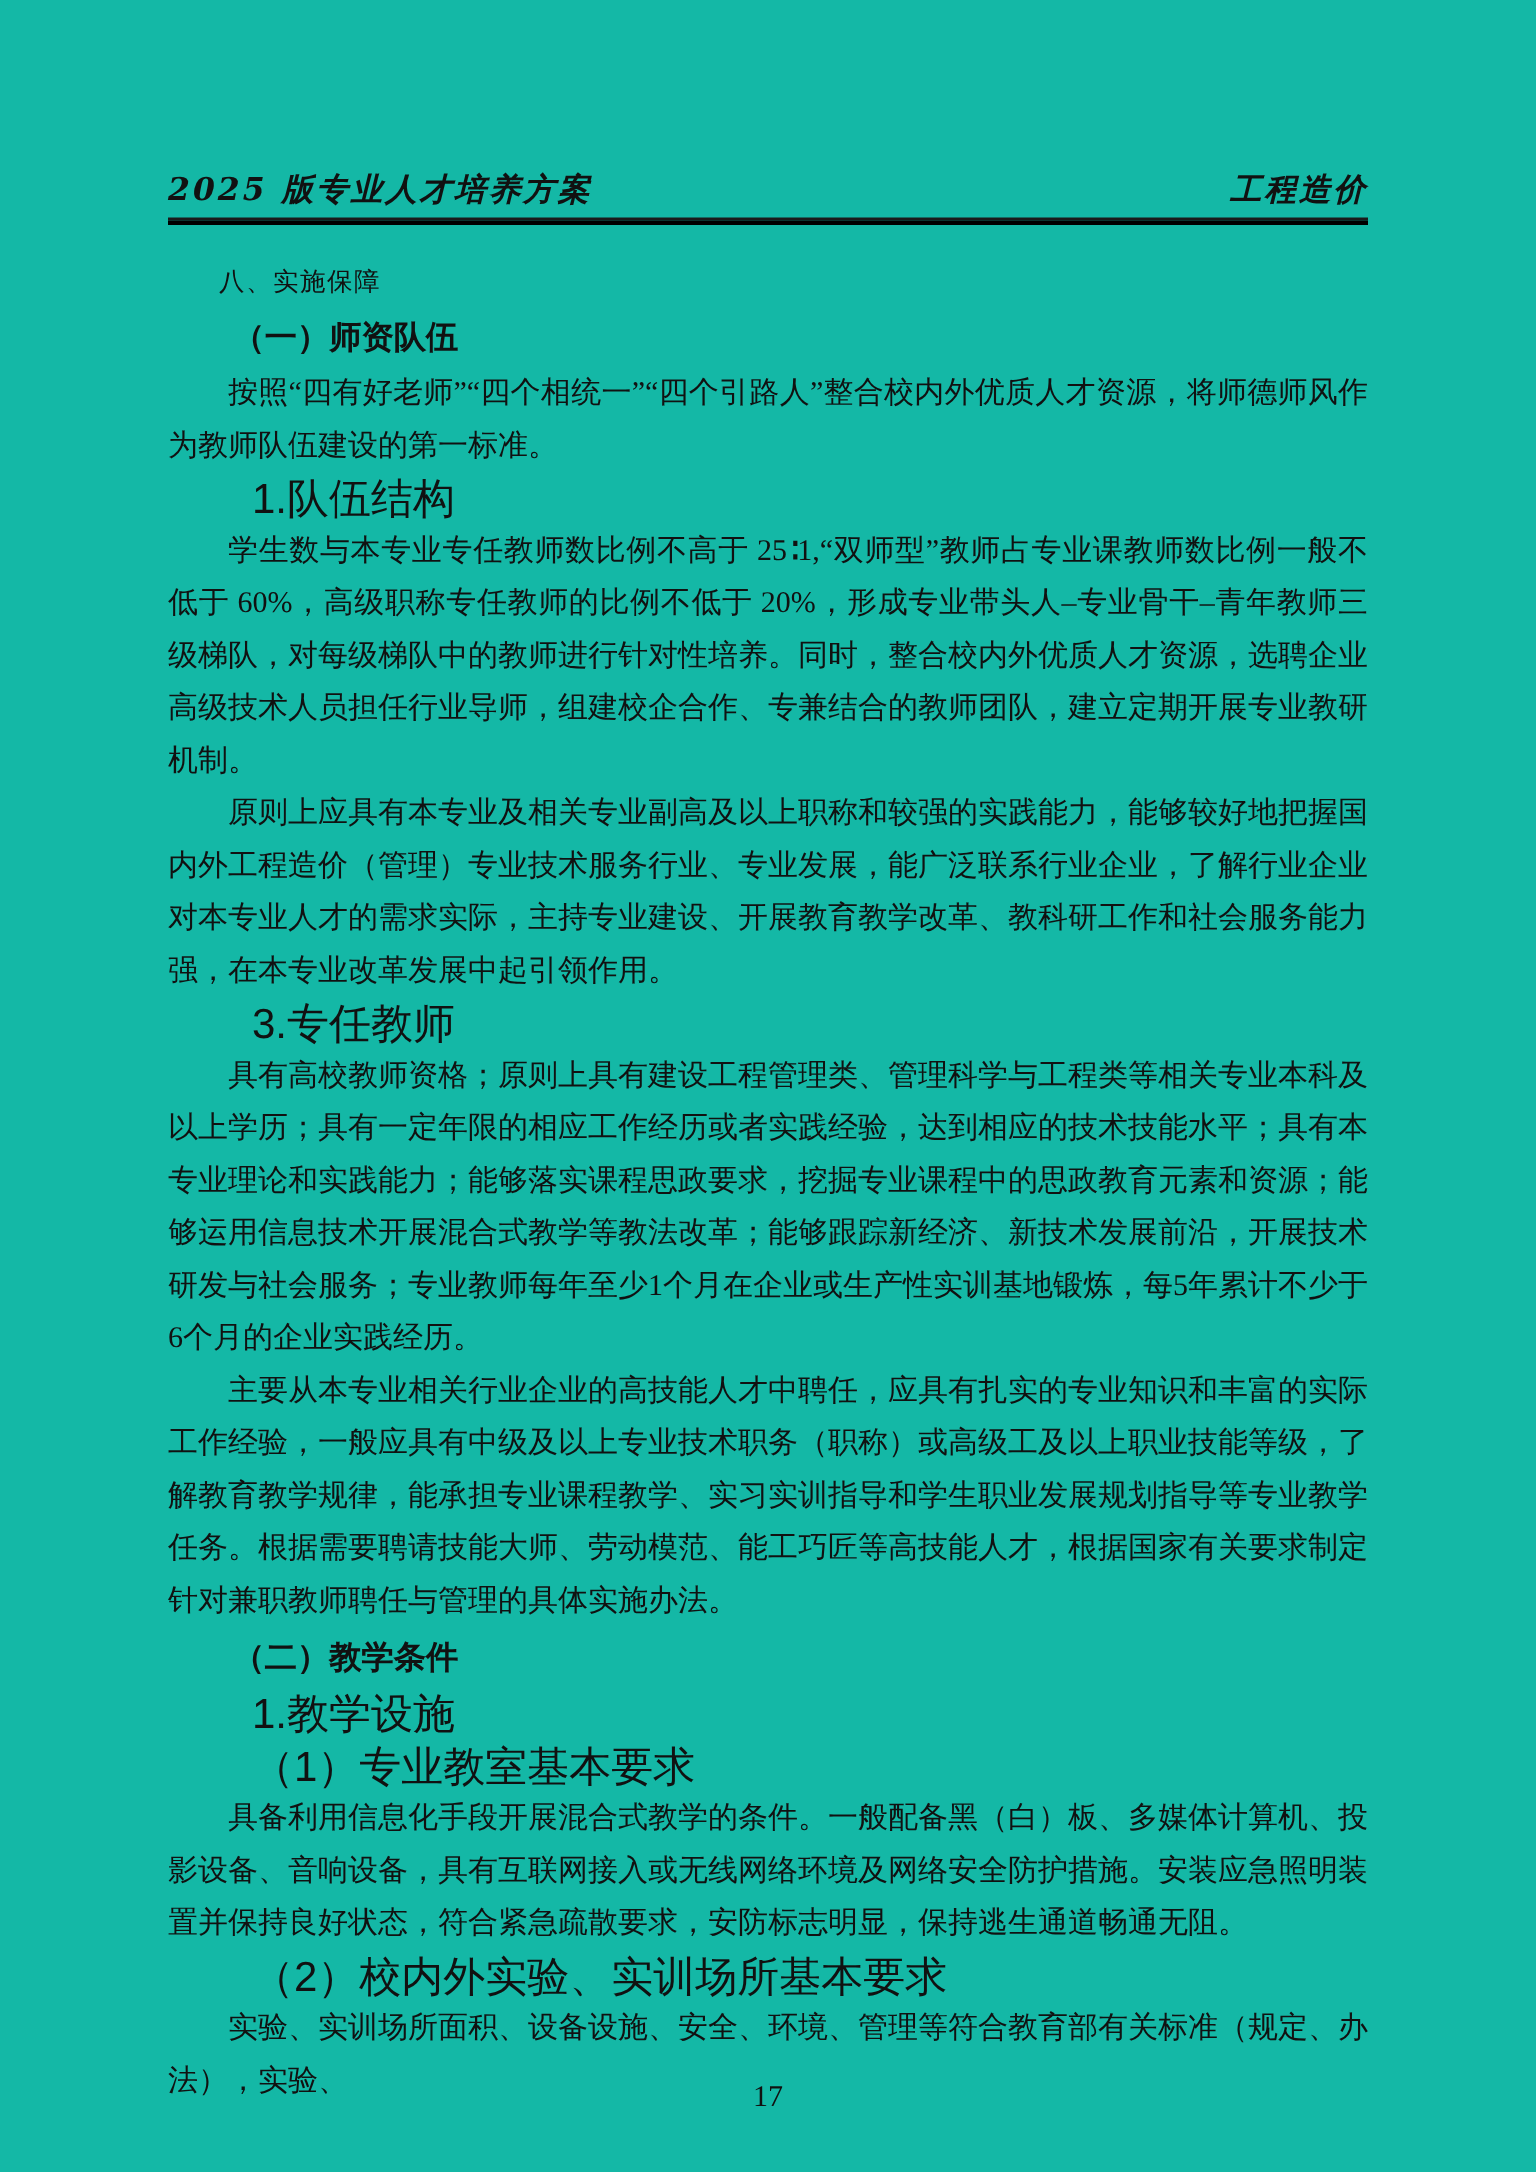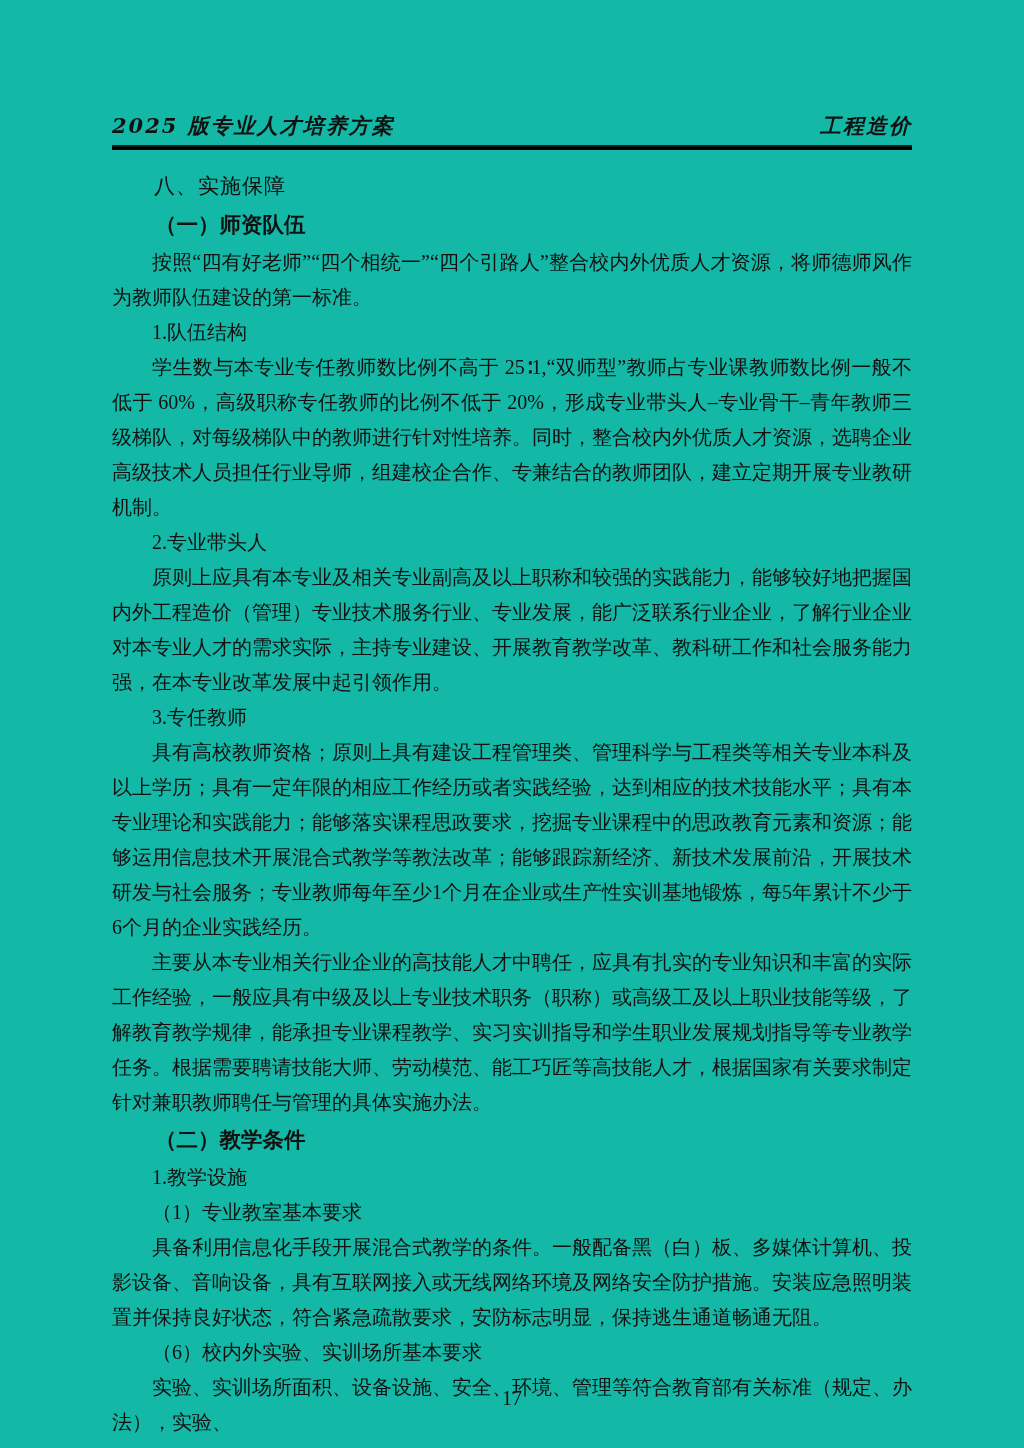--- a/index.html
+++ b/index.html
@@ -40,34 +40,34 @@
   
   .doc-body {
     font-size: 20px;
     line-height: 35px;
     text-align: justify;
   }
   .doc-body > div {
     text-indent: 2em;
   }
   .line-h1 {
-    font-family: Liberation Mono, monospace;
-    font-size: 21px;
+    font-family: Liberation Serif, serif;
+    font-size: 17px;
     letter-spacing: 1px;
     margin-bottom: 2px;
   }
   .line-h2 {
     font-family: "Liberation Sans", "DejaVu Sans", sans-serif;
     font-weight: bold;
     font-size: 21.5px;
     margin: 3px 0 2px 0;
   }
   .line-h3 {
-    font-family: Liberation Serif, serif;
-    font-size: 20px;
+    font-family: Liberation Sans, sans-serif;
+    font-size: 28px;
   }
   .line-p {
     font-family: "Liberation Serif", "DejaVu Serif", serif;
   }
   
   .page-footer {
     position: absolute;
     bottom: 38px;
     left: 0;
     width: 100%;
@@ -89,30 +89,29 @@
 
     <div class="header-rule"></div>
 
     <div class="doc-body">
 
     <div class="line-h1">八、实施保障</div>
         <div class="line-h2">（一）师资队伍</div>
         <div class="line-p">按照“四有好老师”“四个相统一”“四个引路人”整合校内外优质人才资源，将师德师风作为教师队伍建设的第一标准。</div>
         <div class="line-h3">1.队伍结构</div>
         <div class="line-p">学生数与本专业专任教师数比例不高于 25∶1,“双师型”教师占专业课教师数比例一般不低于 60%，高级职称专任教师的比例不低于 20%，形成专业带头人–专业骨干–青年教师三级梯队，对每级梯队中的教师进行针对性培养。同时，整合校内外优质人才资源，选聘企业高级技术人员担任行业导师，组建校企合作、专兼结合的教师团队，建立定期开展专业教研机制。</div>
-        <div class="line-h3">2.专业带头人</div>
         <div class="line-p">原则上应具有本专业及相关专业副高及以上职称和较强的实践能力，能够较好地把握国内外工程造价（管理）专业技术服务行业、专业发展，能广泛联系行业企业，了解行业企业对本专业人才的需求实际，主持专业建设、开展教育教学改革、教科研工作和社会服务能力强，在本专业改革发展中起引领作用。</div>
         <div class="line-h3">3.专任教师</div>
         <div class="line-p">具有高校教师资格；原则上具有建设工程管理类、管理科学与工程类等相关专业本科及以上学历；具有一定年限的相应工作经历或者实践经验，达到相应的技术技能水平；具有本专业理论和实践能力；能够落实课程思政要求，挖掘专业课程中的思政教育元素和资源；能够运用信息技术开展混合式教学等教法改革；能够跟踪新经济、新技术发展前沿，开展技术研发与社会服务；专业教师每年至少1个月在企业或生产性实训基地锻炼，每5年累计不少于6个月的企业实践经历。</div>
         <div class="line-p">主要从本专业相关行业企业的高技能人才中聘任，应具有扎实的专业知识和丰富的实际工作经验，一般应具有中级及以上专业技术职务（职称）或高级工及以上职业技能等级，了解教育教学规律，能承担专业课程教学、实习实训指导和学生职业发展规划指导等专业教学任务。根据需要聘请技能大师、劳动模范、能工巧匠等高技能人才，根据国家有关要求制定针对兼职教师聘任与管理的具体实施办法。</div>
         <div class="line-h2">（二）教学条件</div>
         <div class="line-h3">1.教学设施</div>
         <div class="line-h3">（1）专业教室基本要求</div>
         <div class="line-p">具备利用信息化手段开展混合式教学的条件。一般配备黑（白）板、多媒体计算机、投影设备、音响设备，具有互联网接入或无线网络环境及网络安全防护措施。安装应急照明装置并保持良好状态，符合紧急疏散要求，安防标志明显，保持逃生通道畅通无阻。</div>
-        <div class="line-h3">（6）校内外实验、实训场所基本要求</div>
+        <div class="line-h3">（2）校内外实验、实训场所基本要求</div>
         <div class="line-p">实验、实训场所面积、设备设施、安全、环境、管理等符合教育部有关标准（规定、办法），实验、</div>
       </div>
 
   </div>
 
   <div class="page-footer">
     <span>17</span>
   </div>
 </div>
 

